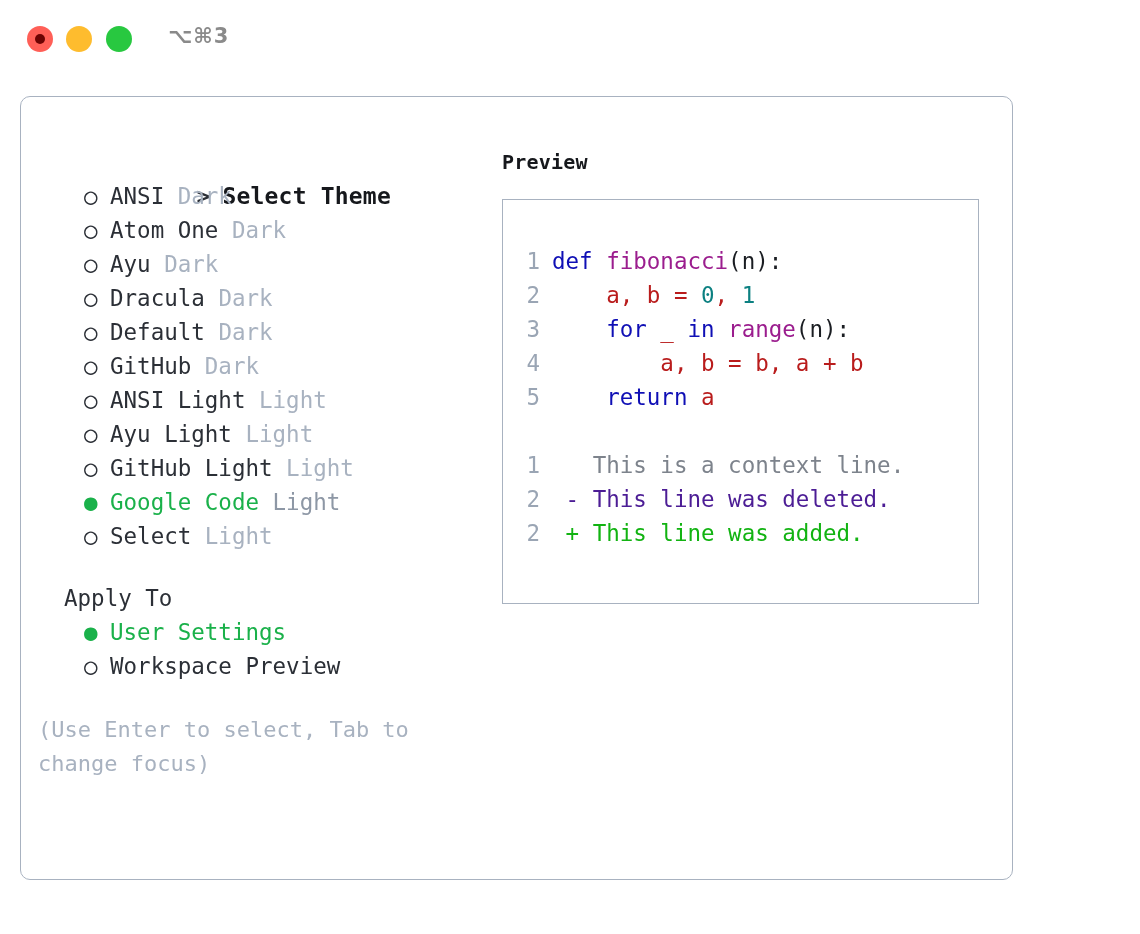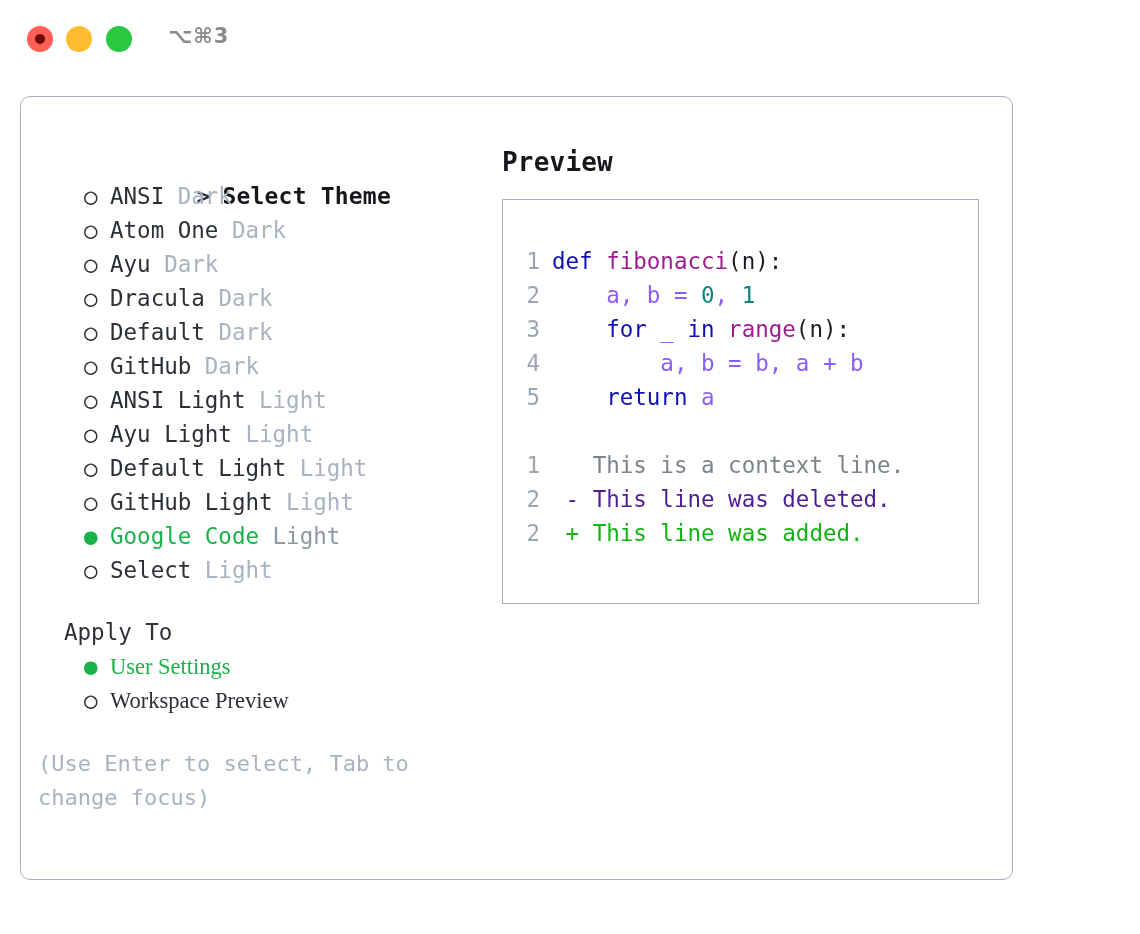--- a/index.html
+++ b/index.html
@@ -118,21 +118,21 @@
 
   #apply-to-header {
     height: 34px;
     line-height: 34px;
     font-size: 22.5px;
     color: #2b2f36;
     white-space: pre;
     padding-left: 26px;
   }
 
-  .apply-row .name { color: #2b2f36; font-family: Liberation Serif, serif; }
+  .apply-row .name { color: #2b2f36; }
   .apply-row.selected .marker,
   .apply-row.selected .name { color: #1ab14a; }
 
   .spacer-sm { height: 28px; }
 
   #help-text {
     margin-top: 30px;
     font-size: 22px;
     line-height: 34px;
     color: #a8b2c0;
@@ -142,21 +142,21 @@
 
   
   #right-col {
     position: absolute;
     left: 481px;
     top: 48px;
     width: 500px;
   }
 
   #preview-title {
-    font-size: 26px;
+    font-size: 20px;
     font-weight: 700;
     color: #16181c;
     line-height: 34px;
     letter-spacing: 0.2px;
   }
 
   #preview-box {
     margin-top: 20px;
     width: 477px;
     height: 405px;
@@ -184,21 +184,21 @@
     display: inline-block;
     width: 24px;
     text-align: right;
     color: #9aa5b4;
     margin-right: 12px;
   }
 
   .tok-kw    { color: #0f0fb5; }
   .tok-fn    { color: #9b1d8e; }
   .tok-num   { color: #0c8081; }
-  .tok-plain { color: #8b5cf6; }
+  .tok-plain { color: #b91c1c; }
   .tok-punct { color: #1a1d22; }
 
   .diff-gap { height: 34px; }
   .diff-ctx { color: #7d838c; }
   .diff-del { color: #4c1d95; }
   .diff-add { color: #12b312; }
 </style>
 </head>
 <body>
 
@@ -222,21 +222,20 @@
 
       <div id="theme-list">
           <div class="row theme-row"><span class="marker">○</span><span class="name">ANSI</span><span> </span><span class="cat">Dark</span></div>
           <div class="row theme-row"><span class="marker">○</span><span class="name">Atom One</span><span> </span><span class="cat">Dark</span></div>
           <div class="row theme-row"><span class="marker">○</span><span class="name">Ayu</span><span> </span><span class="cat">Dark</span></div>
           <div class="row theme-row"><span class="marker">○</span><span class="name">Dracula</span><span> </span><span class="cat">Dark</span></div>
           <div class="row theme-row"><span class="marker">○</span><span class="name">Default</span><span> </span><span class="cat">Dark</span></div>
           <div class="row theme-row"><span class="marker">○</span><span class="name">GitHub</span><span> </span><span class="cat">Dark</span></div>
           <div class="row theme-row"><span class="marker">○</span><span class="name">ANSI Light</span><span> </span><span class="cat">Light</span></div>
           <div class="row theme-row"><span class="marker">○</span><span class="name">Ayu Light</span><span> </span><span class="cat">Light</span></div>
-          <div class="row theme-row"><span class="marker">○</span><span class="name">Default Light</span><span> </span><span class="cat">Light</span></div>
           <div class="row theme-row"><span class="marker">○</span><span class="name">GitHub Light</span><span> </span><span class="cat">Light</span></div>
           <div class="row theme-row selected"><span class="marker">●</span><span class="name">Google Code</span><span> </span><span class="cat">Light</span></div>
           <div class="row theme-row"><span class="marker">○</span><span class="name">Select</span><span> </span><span class="cat">Light</span></div>
         </div>
 
       <div class="spacer-sm"></div>
 
       <div id="apply-to-header">Apply To</div>
 
       <div id="apply-list">

